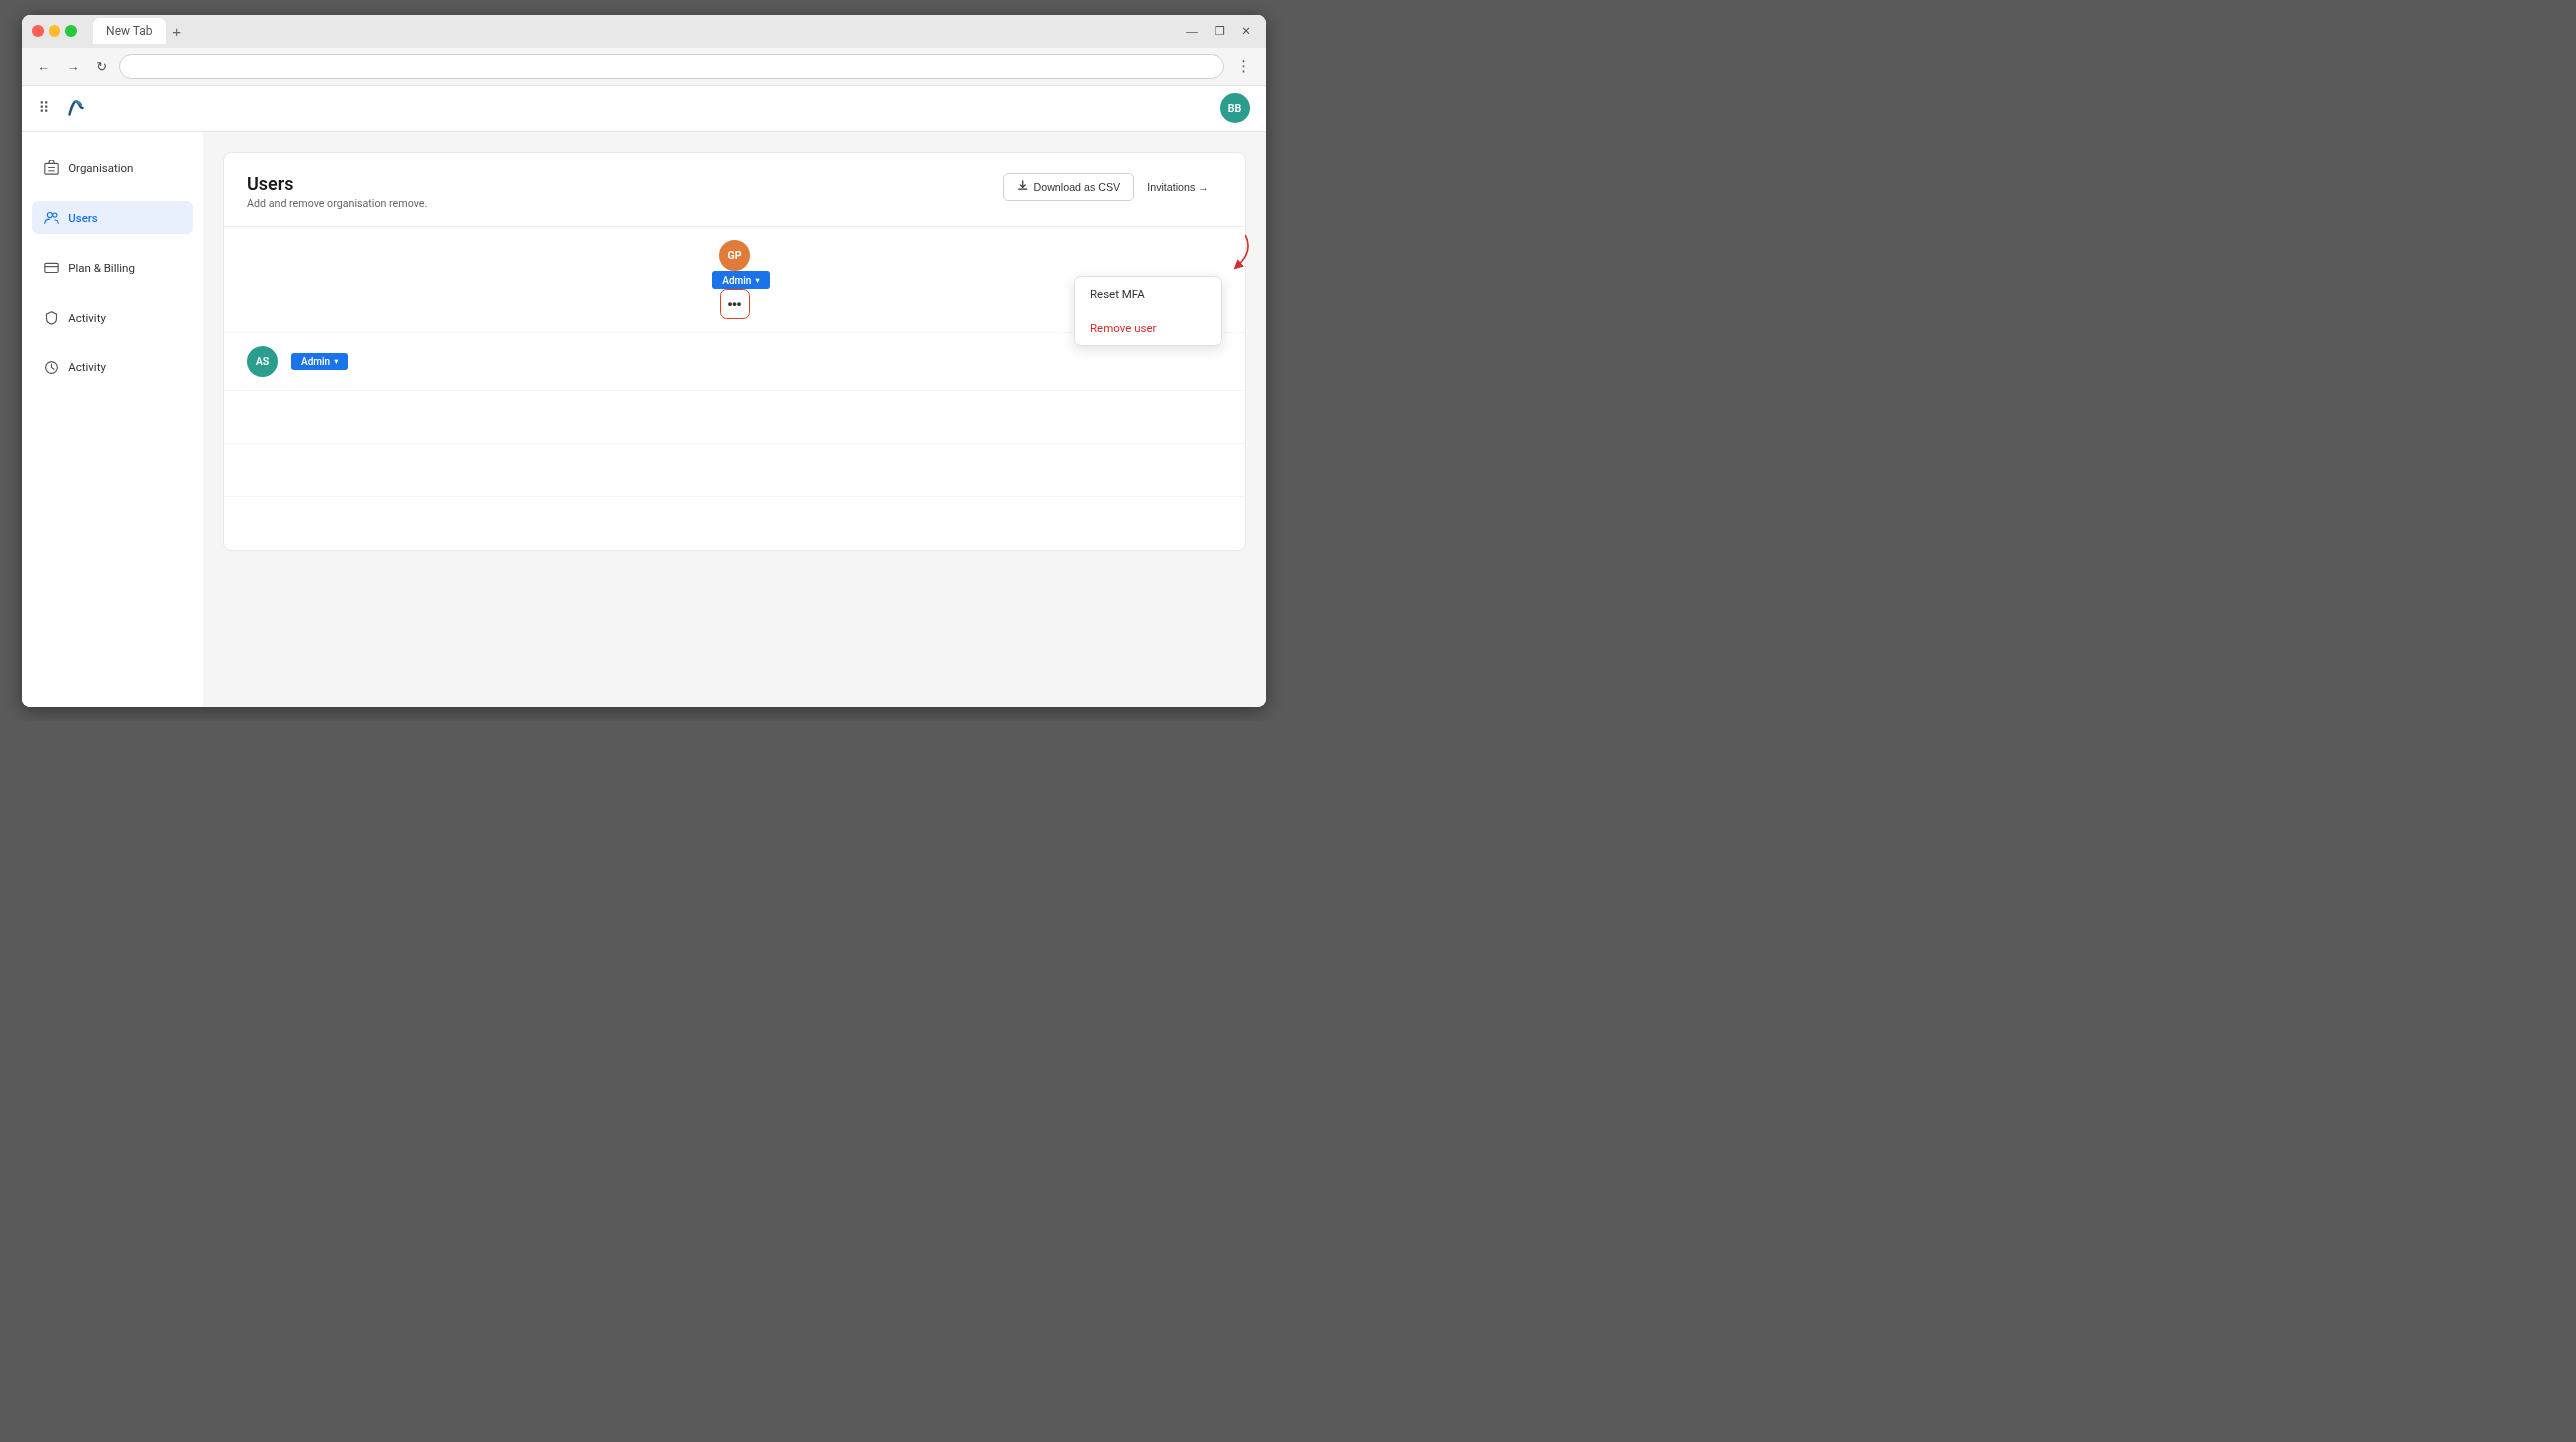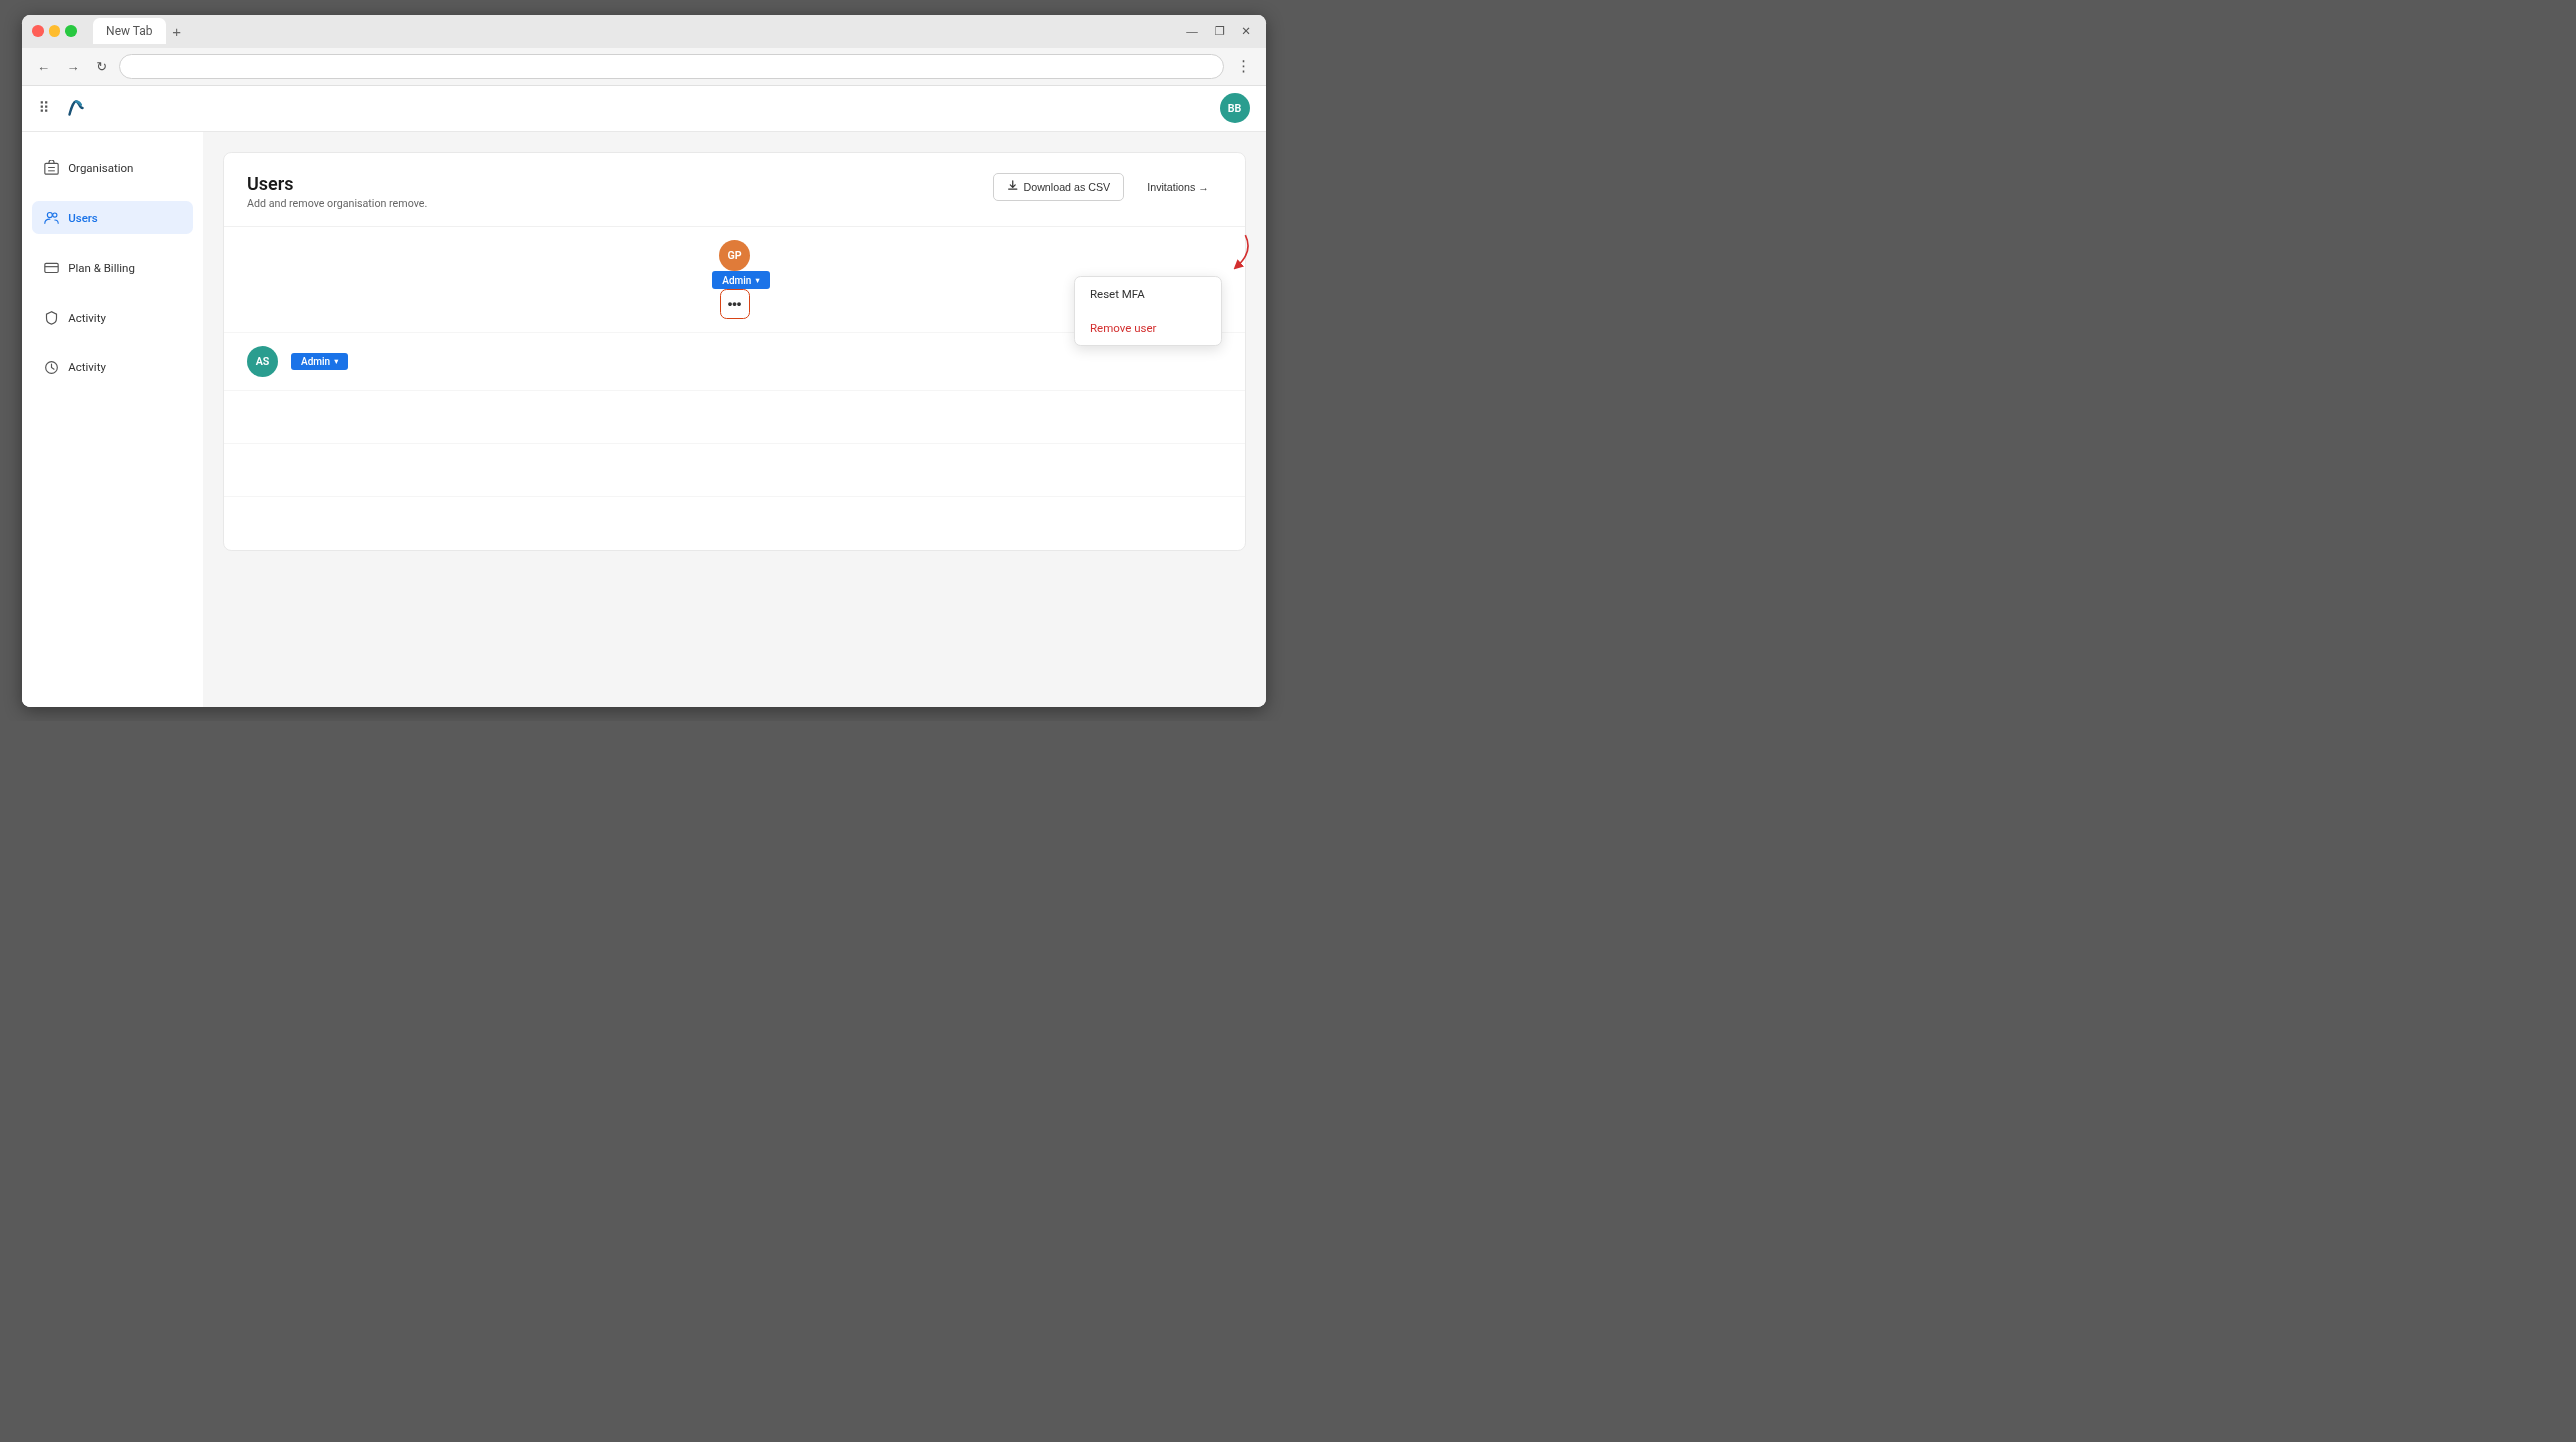--- a/index.html
+++ b/index.html
@@ -227,21 +227,21 @@
       color: #1a1a1a;
       margin-bottom: 3.3px;
     }
     .card-subtitle {
       font-size: 10.7px;
       color: #666;
     }
     .card-actions {
       display: flex;
       align-items: center;
-      gap: 10px;
+      gap: 0;
     }
     .btn-csv {
       display: flex;
       align-items: center;
       gap: 5px;
       padding: 6.6px 13px;
       border: 1.2px solid #d0d0d0;
       border-radius: 5px;
       background: #fff;
       font-size: 10.7px;

